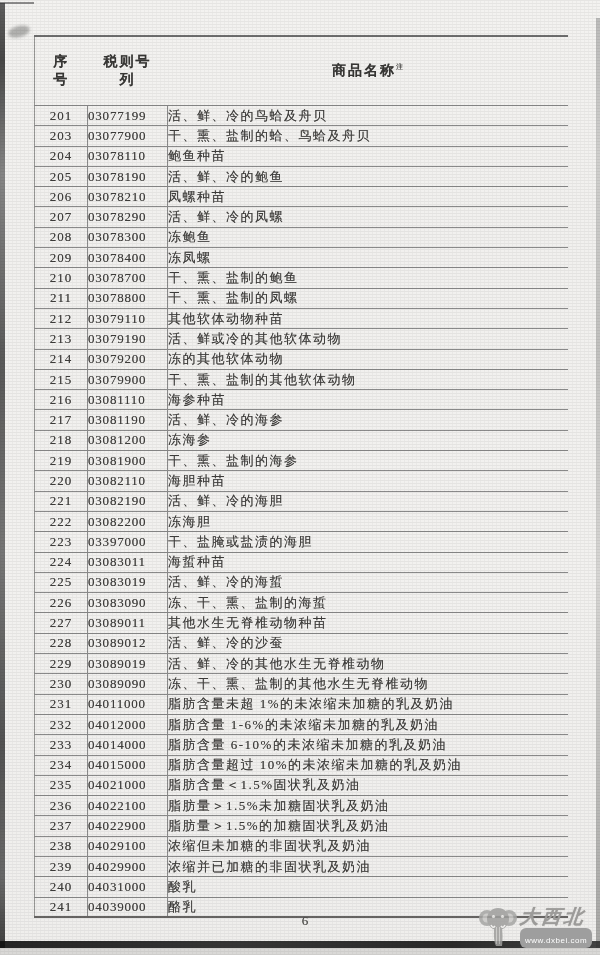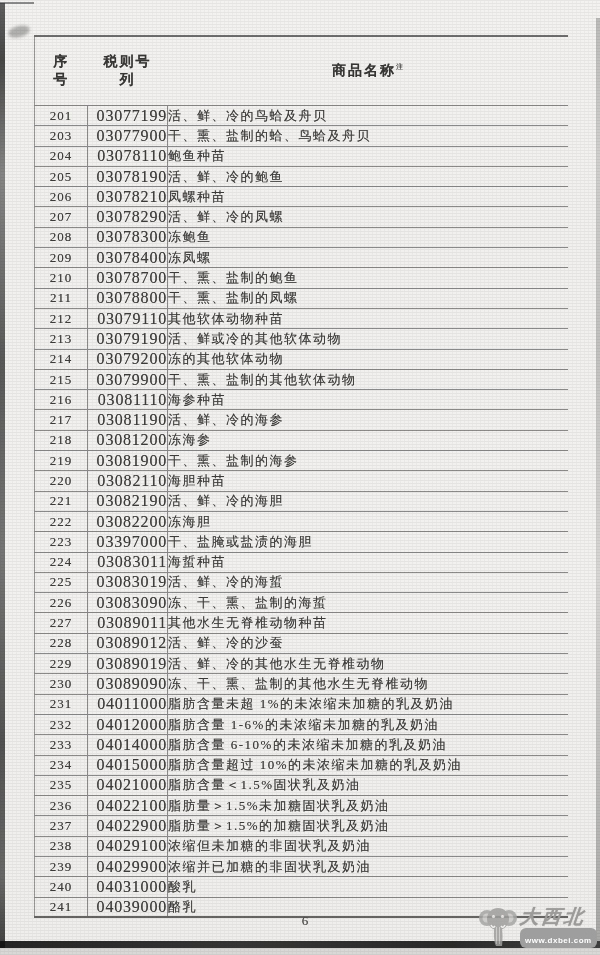--- a/index.html
+++ b/index.html
@@ -79,21 +79,21 @@
     text-shadow:0 0 .6px rgba(62,61,59,.55);
     overflow:hidden;white-space:nowrap;
   }
   .tariff-table tbody tr{height:20.3px;}
   .td-no{
     text-align:center;font-size:13px;letter-spacing:1px;
     border-right:1px solid var(--c-line);
     margin-top:43px;
   }
   .td-code{
-    text-align:right;font-size:16px;letter-spacing:.8px;
+    text-align:left;font-size:13px;letter-spacing:.8px;
     border-right:1px solid var(--c-line);
   }
   .td-name{
     text-align:left;font-size:13px;letter-spacing:1.5px;
     padding-left:10px;
   }
   
   .page-number{
     position:absolute;left:0;top:913px;width:610px;
     text-align:center;font-size:13px;color:#4c4b49;
@@ -111,21 +111,21 @@
     font-weight:700;font-style:italic;font-size:19px;line-height:20px;
     color:#9c9b99;letter-spacing:3px;transform:skewX(-6deg);
     text-shadow:0 0 1px rgba(150,150,148,.8);white-space:nowrap;
   }
   .wm-badge{
     margin-top:1px;background:var(--c-badge);border-radius:6px;
     padding:1px 5px;align-self:flex-start;
   }
   .wm-url{
     font-family:"Liberation Sans","DejaVu Sans",sans-serif;
-    font-size:8px;font-weight:700;color:#fefefe;letter-spacing:.5px;
+    font-size:8px;font-weight:400;color:#fefefe;letter-spacing:.5px;
     white-space:nowrap;
   }
   
   .grain{
     position:absolute;inset:0;pointer-events:none;opacity:.05;
     background:repeating-linear-gradient(0deg,#000 0 1px,transparent 1px 3px),
                repeating-linear-gradient(90deg,#555 0 1px,transparent 1px 4px);
     mix-blend-mode:multiply;
   }
 </style>

